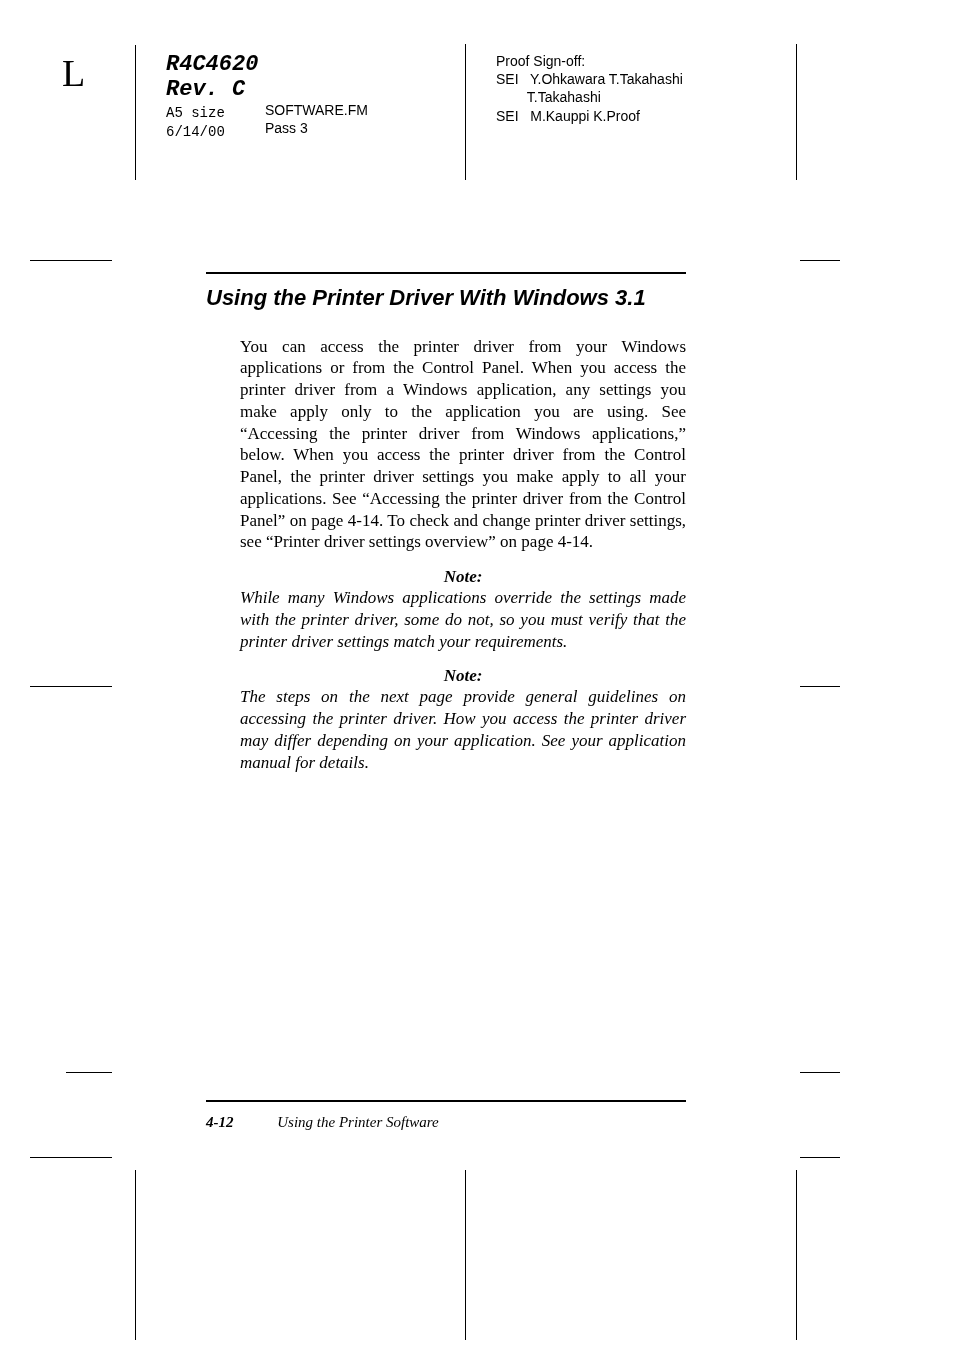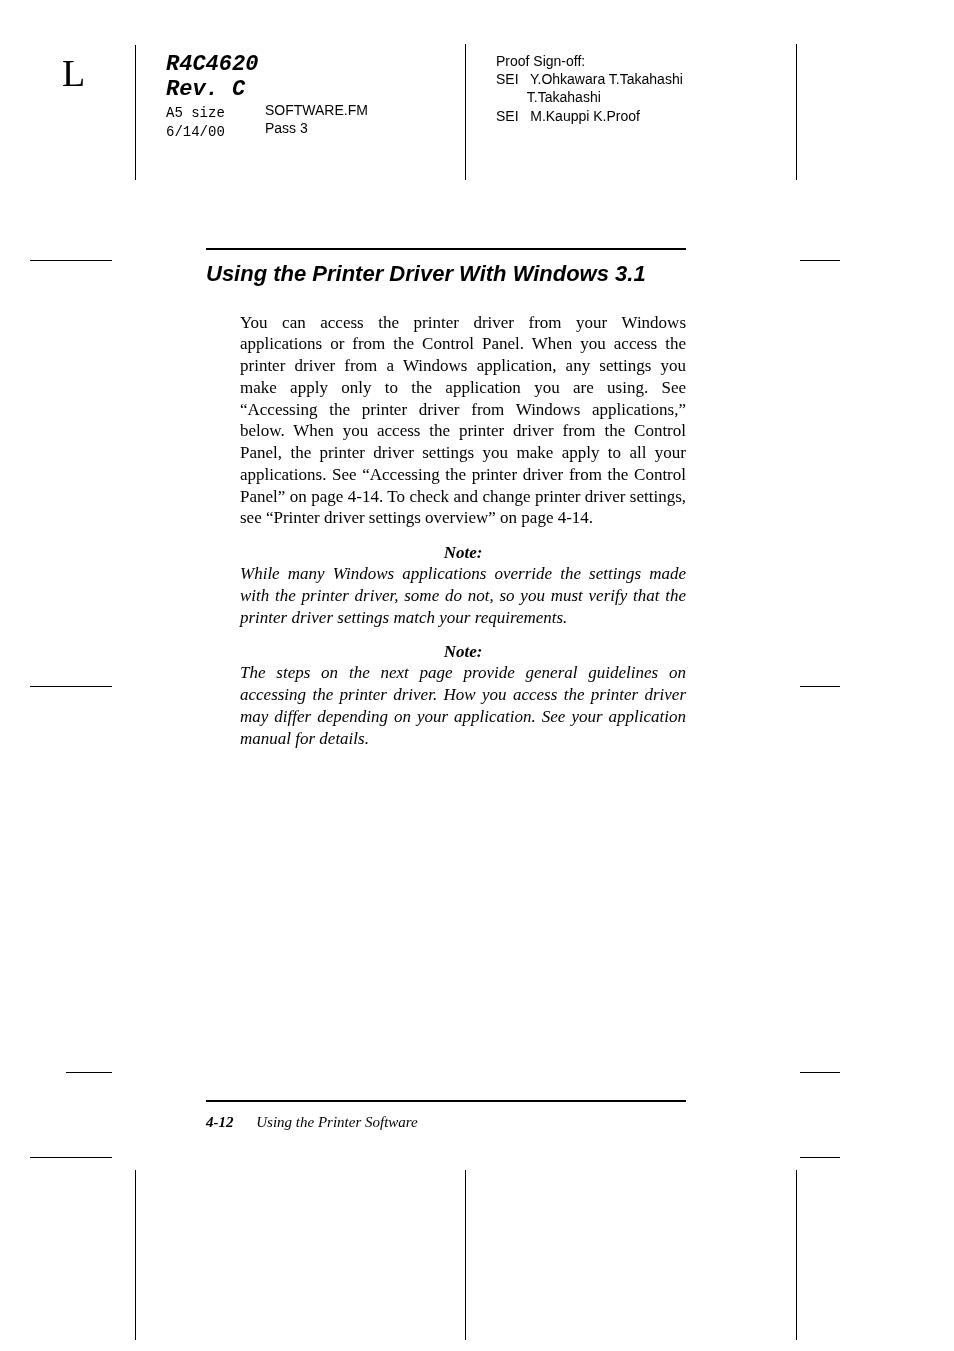--- a/index.html
+++ b/index.html
@@ -38,21 +38,21 @@
     font-size: 14px; line-height: 1.3;
   }
   .hdr-proof .row { white-space: pre; }
 
   
   .mark-h { position: absolute; height: 0; border-top: 1px solid #000; }
   .mark-v { position: absolute; width: 0;  border-left: 1px solid #000; }
 
   
   .content {
-    position: absolute; left: 206px; top: 248px; width: 480px;
+    position: absolute; left: 206px; top: 272px; width: 480px;
   }
   .rule-top { border-top: 2px solid #000; width: 480px; margin-bottom: 10px; }
   h2.section {
     font-family: "Century Gothic", "Avant Garde", sans-serif;
     font-weight: bold; font-style: italic;
     font-size: 22px; line-height: 1.25;
     margin-bottom: 24px;
   }
   .body-block { margin-left: 34px; width: 446px; }
   p.body {
@@ -81,21 +81,21 @@
   
   .footer-rule {
     position: absolute; left: 206px; top: 1100px; width: 480px;
     border-top: 2px solid #000;
   }
   .footer {
     position: absolute; left: 206px; top: 1114px; width: 480px;
     font-family: "Book Antiqua", Palatino, serif;
     font-size: 15px;
   }
-  .footer .pnum { font-weight: bold; font-style: italic; margin-right: 19px; }
+  .footer .pnum { font-weight: bold; font-style: italic; margin-right: 40px; }
   .footer .ptitle { font-style: italic; }
 </style>
 </head>
 <body>
 
 <div class="page">
 
   <div class="mark-h" style="left:30px;  top:260px;  width:82px;"></div>
   <div class="mark-h" style="left:800px; top:260px;  width:40px;"></div>
   <div class="mark-h" style="left:30px;  top:686px;  width:82px;"></div>

